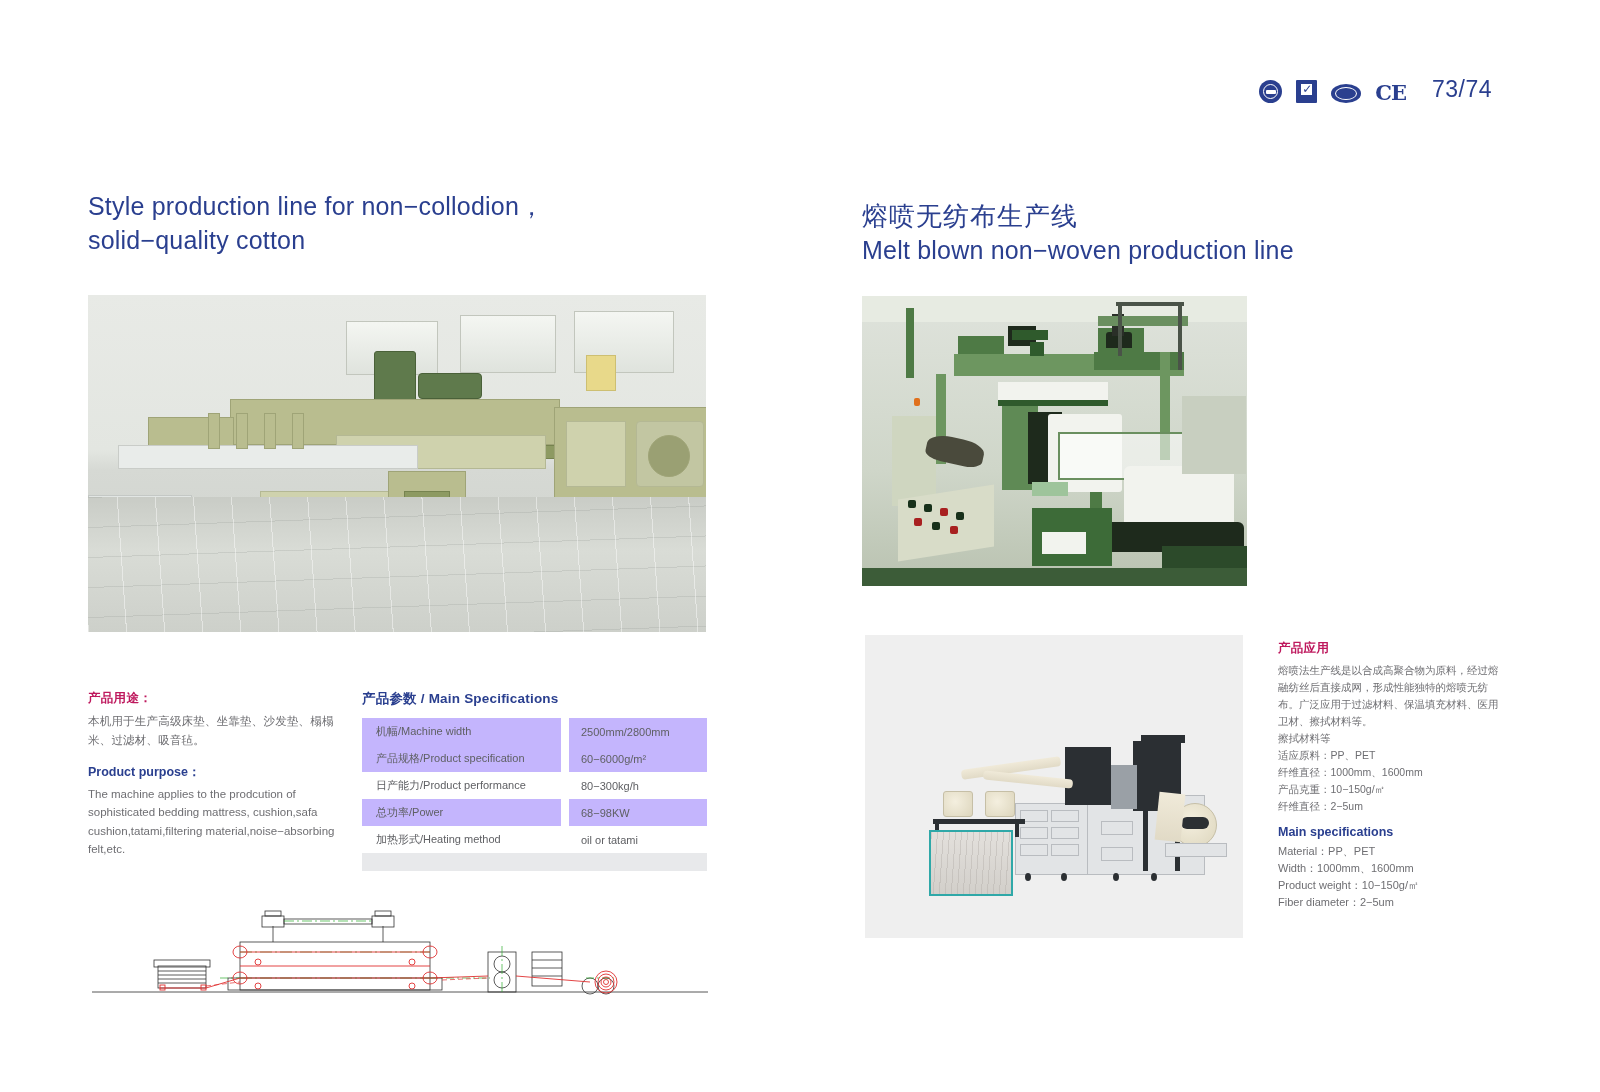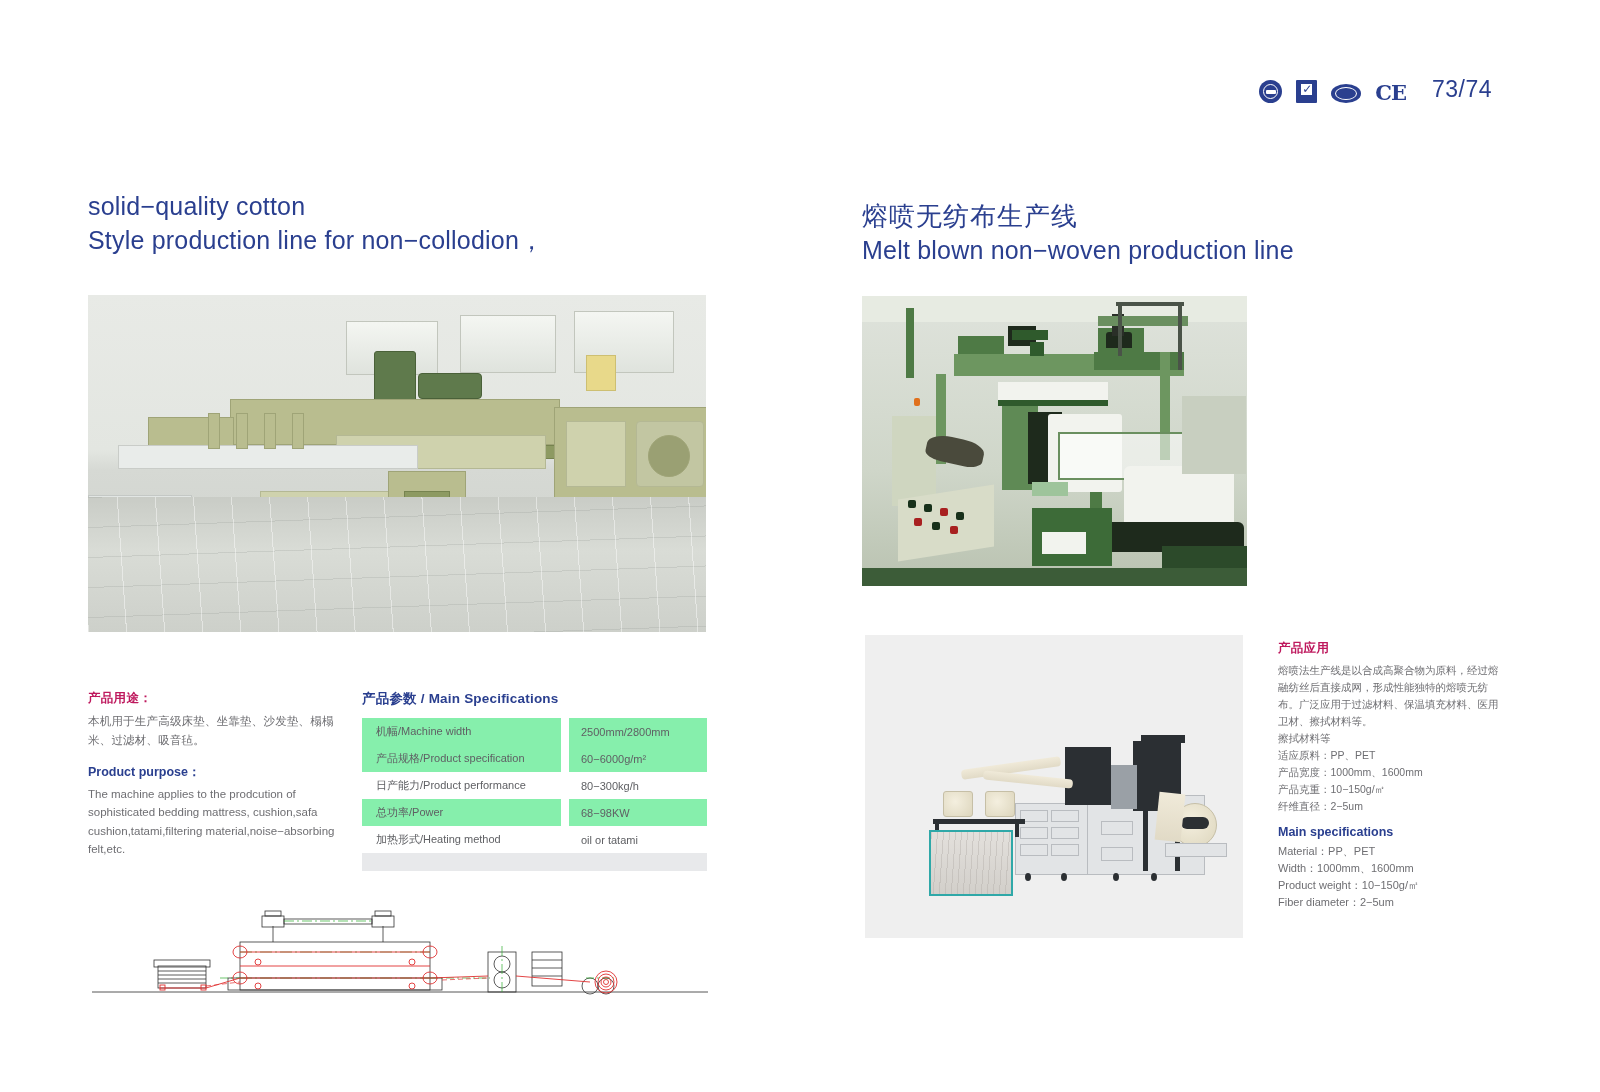--- a/index.html
+++ b/index.html
@@ -237,21 +237,21 @@
     table-layout: fixed;
   }
   table.spec td {
     font-size: 11px;
     color: #5f6064;
     padding: 6px 0 6px 14px;
     height: 13px;
     vertical-align: middle;
   }
   table.spec td.val { padding-left: 12px; }
-  table.spec tr.odd td { background: #86efac; }
+  table.spec tr.odd td { background: #c4b5fd; }
   table.spec tr.even td { background: #ffffff; }
   table.spec td.lbl { width: 185px; }
   table.spec td.spacer { width: 8px; padding: 0; background: #ffffff !important; }
   tr.filler td { height: 18px; padding: 0; background: #e8e9eb; }
 
   
   #block-melt-info { position: absolute; left: 1278px; top: 640px; width: 225px; }
   .mini-cn { color:#6e6e72; font-size: 10.5px; line-height: 1.62; margin:0; }
   .mini-en { color:#6e6e72; font-size: 11px; line-height: 1.55; margin:0; }
 
@@ -267,22 +267,22 @@
 
 <div class="header">
   <span class="cert-iso"></span>
   <span class="cert-check"></span>
   <span class="cert-iaf"></span>
   <span class="cert-ce">CE</span>
   <span class="page-num">73/74</span>
 </div>
 
 <div class="title-block-left">
+  <h2 class="title-en">Style production line for non−collodion，</h2>
   <h2 class="title-en">solid−quality cotton</h2>
-  <h2 class="title-en">Style production line for non−collodion，</h2>
 </div>
 
 <div class="photo" id="photo-cotton-line">
   <div class="ph-wall"></div>
   <div class="win" style="left:258px; top:26px; width:92px; height:54px;"></div>
   <div class="win" style="left:372px; top:20px; width:96px; height:58px;"></div>
   <div class="win" style="left:486px; top:16px; width:100px; height:62px;"></div>
   <div class="mach mach-light" style="left:498px;top:60px;width:30px;height:36px;background:#e8d98a;border-color:#cdbf72;"></div>
   <div class="mach mach-green" style="left:286px;top:56px;width:42px;height:56px;border-radius:3px;"></div>
   <div class="mach mach-green" style="left:330px;top:78px;width:64px;height:26px;border-radius:4px;"></div>
@@ -513,21 +513,21 @@
   <div class="mm mm-dark" style="left:248px;top:238px;width:6px;height:8px;border-radius:50%;"></div>
   <div class="mm mm-dark" style="left:286px;top:238px;width:6px;height:8px;border-radius:50%;"></div>
   <div class="fabric-inset"></div>
 </div>
 
 <div id="block-melt-info">
   <p class="sec-head-cn">产品应用</p>
   <p class="mini-cn">熔喷法生产线是以合成高聚合物为原料，经过熔融纺丝后直接成网，形成性能独特的熔喷无纺布。广泛应用于过滤材料、保温填充材料、医用卫材、擦拭材料等。</p>
   <p class="mini-cn">擦拭材料等</p>
   <p class="mini-cn">适应原料：PP、PET</p>
-  <p class="mini-cn">产品宽度：1000mm、1600mm</p>
+  <p class="mini-cn">纤维直径：1000mm、1600mm</p>
   <p class="mini-cn">产品克重：10−150g/㎡</p>
   <p class="mini-cn">纤维直径：2−5um</p>
   <div style="height:10px"></div>
   <p class="sec-head-en">Main specifications</p>
   <p class="mini-en">Material：PP、PET</p>
   <p class="mini-en">Width：1000mm、1600mm</p>
   <p class="mini-en">Product weight：10−150g/㎡</p>
   <p class="mini-en">Fiber diameter：2−5um</p>
 </div>
 

